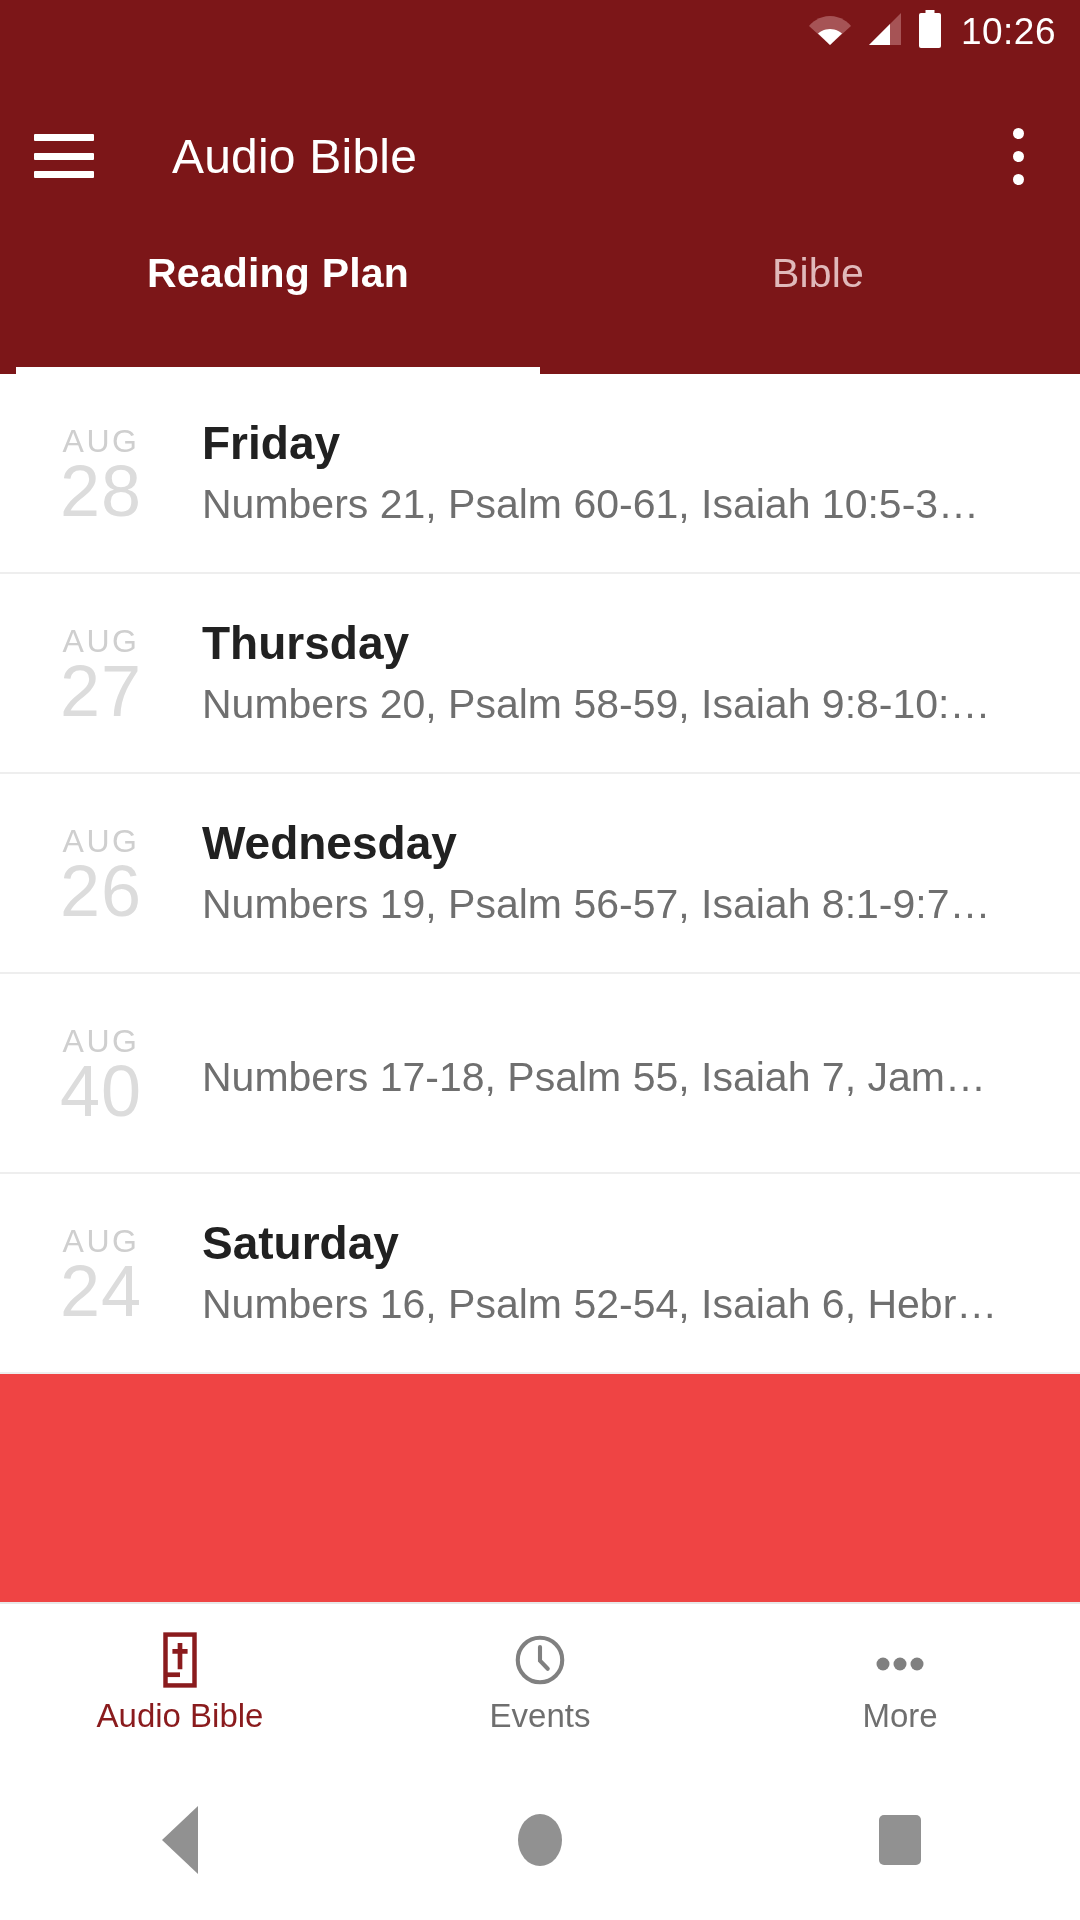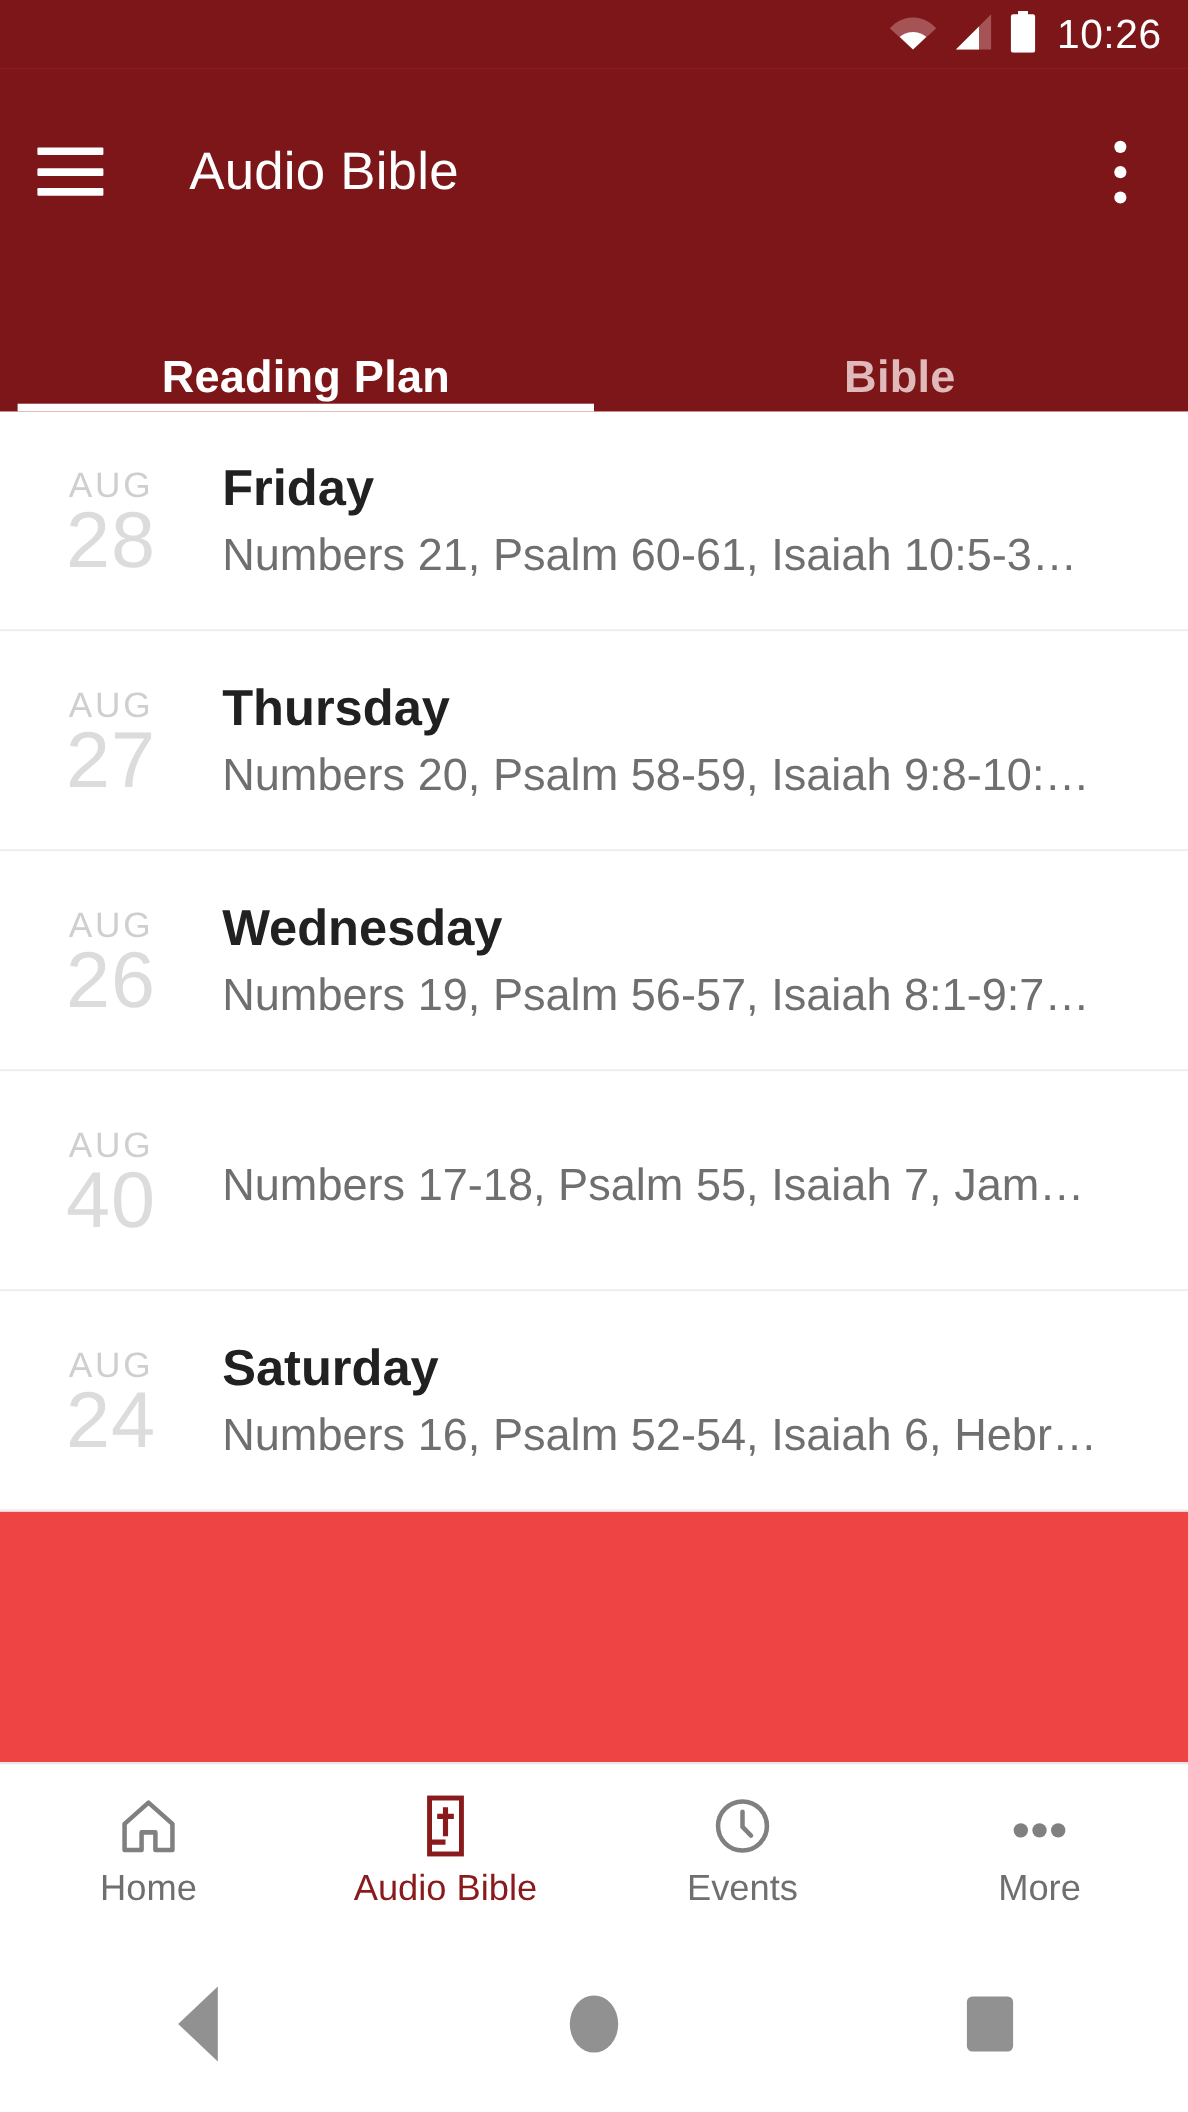--- a/index.html
+++ b/index.html
@@ -43,26 +43,26 @@
     align-items:center; justify-content:center; gap:12px; cursor:pointer;
   }
   .kebab i{ width:11px; height:11px; border-radius:50%; background:#fff; display:block; }
 
   
   .tabs{
     height:124px; background:#7c1618;
     display:flex; align-items:stretch; position:relative;
   }
   .tab{
-    flex:1 1 0; display:flex; align-items:flex-end; justify-content:center;
+    flex:1 1 0; display:flex; align-items:flex-start; justify-content:center;
     position:relative; cursor:pointer; padding-bottom:8px;margin-left:16px;
   }
   .tab-label{ font-size:41px; letter-spacing:.2px; }
   .tab.active .tab-label{ color:#ffffff; font-weight:700; }
-  .tab.inactive .tab-label{ color:#e0b9ba; font-weight:700; }
+  .tab.inactive .tab-label{ color:#e0b9ba; font-weight:400; }
   .tab.active::after{
     content:""; position:absolute; left:0; right:0; bottom:0;
     height:7px; background:#ffffff;
   }
 
   
   .list{ background:#ffffff; }
   .row{
     height:200px; display:flex; align-items:center;
     border-bottom:2px solid #eeeeee; padding:0 34px 0 0;
@@ -228,28 +228,20 @@
       <div class="textcol">
         <div class="row-title">Saturday</div>
         <div class="row-sub">Numbers 16, Psalm 52-54, Isaiah 6, Hebr…</div>
       </div>
     </div>
 
   </div>
 
   <div class="bottomnav">
 
-    <div class="navitem idle">
-      <span class="nav-ico">
-        <svg width="58" height="58" viewBox="0 0 24 24" fill="none" stroke="#808080" stroke-width="1.7" stroke-linejoin="round">
-          <path d="M3 11.2 L12 3.2 L21 11.2 L21 21 L14.6 21 L14.6 14.4 L9.4 14.4 L9.4 21 L3 21 Z"></path>
-        </svg>
-      </span>
-      <span class="nav-label">Home</span>
-    </div>
 
     <div class="navitem active">
       <span class="nav-ico">
         <svg width="56" height="58" viewBox="0 0 24 26" fill="none" stroke="#8a1b1d" stroke-width="2" stroke-linejoin="miter">
           <rect x="5.5" y="1.6" width="13" height="22.8"></rect>
           <path d="M12 5.4 L12 17.2 M8.6 9.1 L15.4 9.1" stroke-width="2.1"></path>
           <path d="M5.5 19.6 L12 19.6" stroke-width="2.1"></path>
         </svg>
       </span>
       <span class="nav-label">Audio Bible</span>

